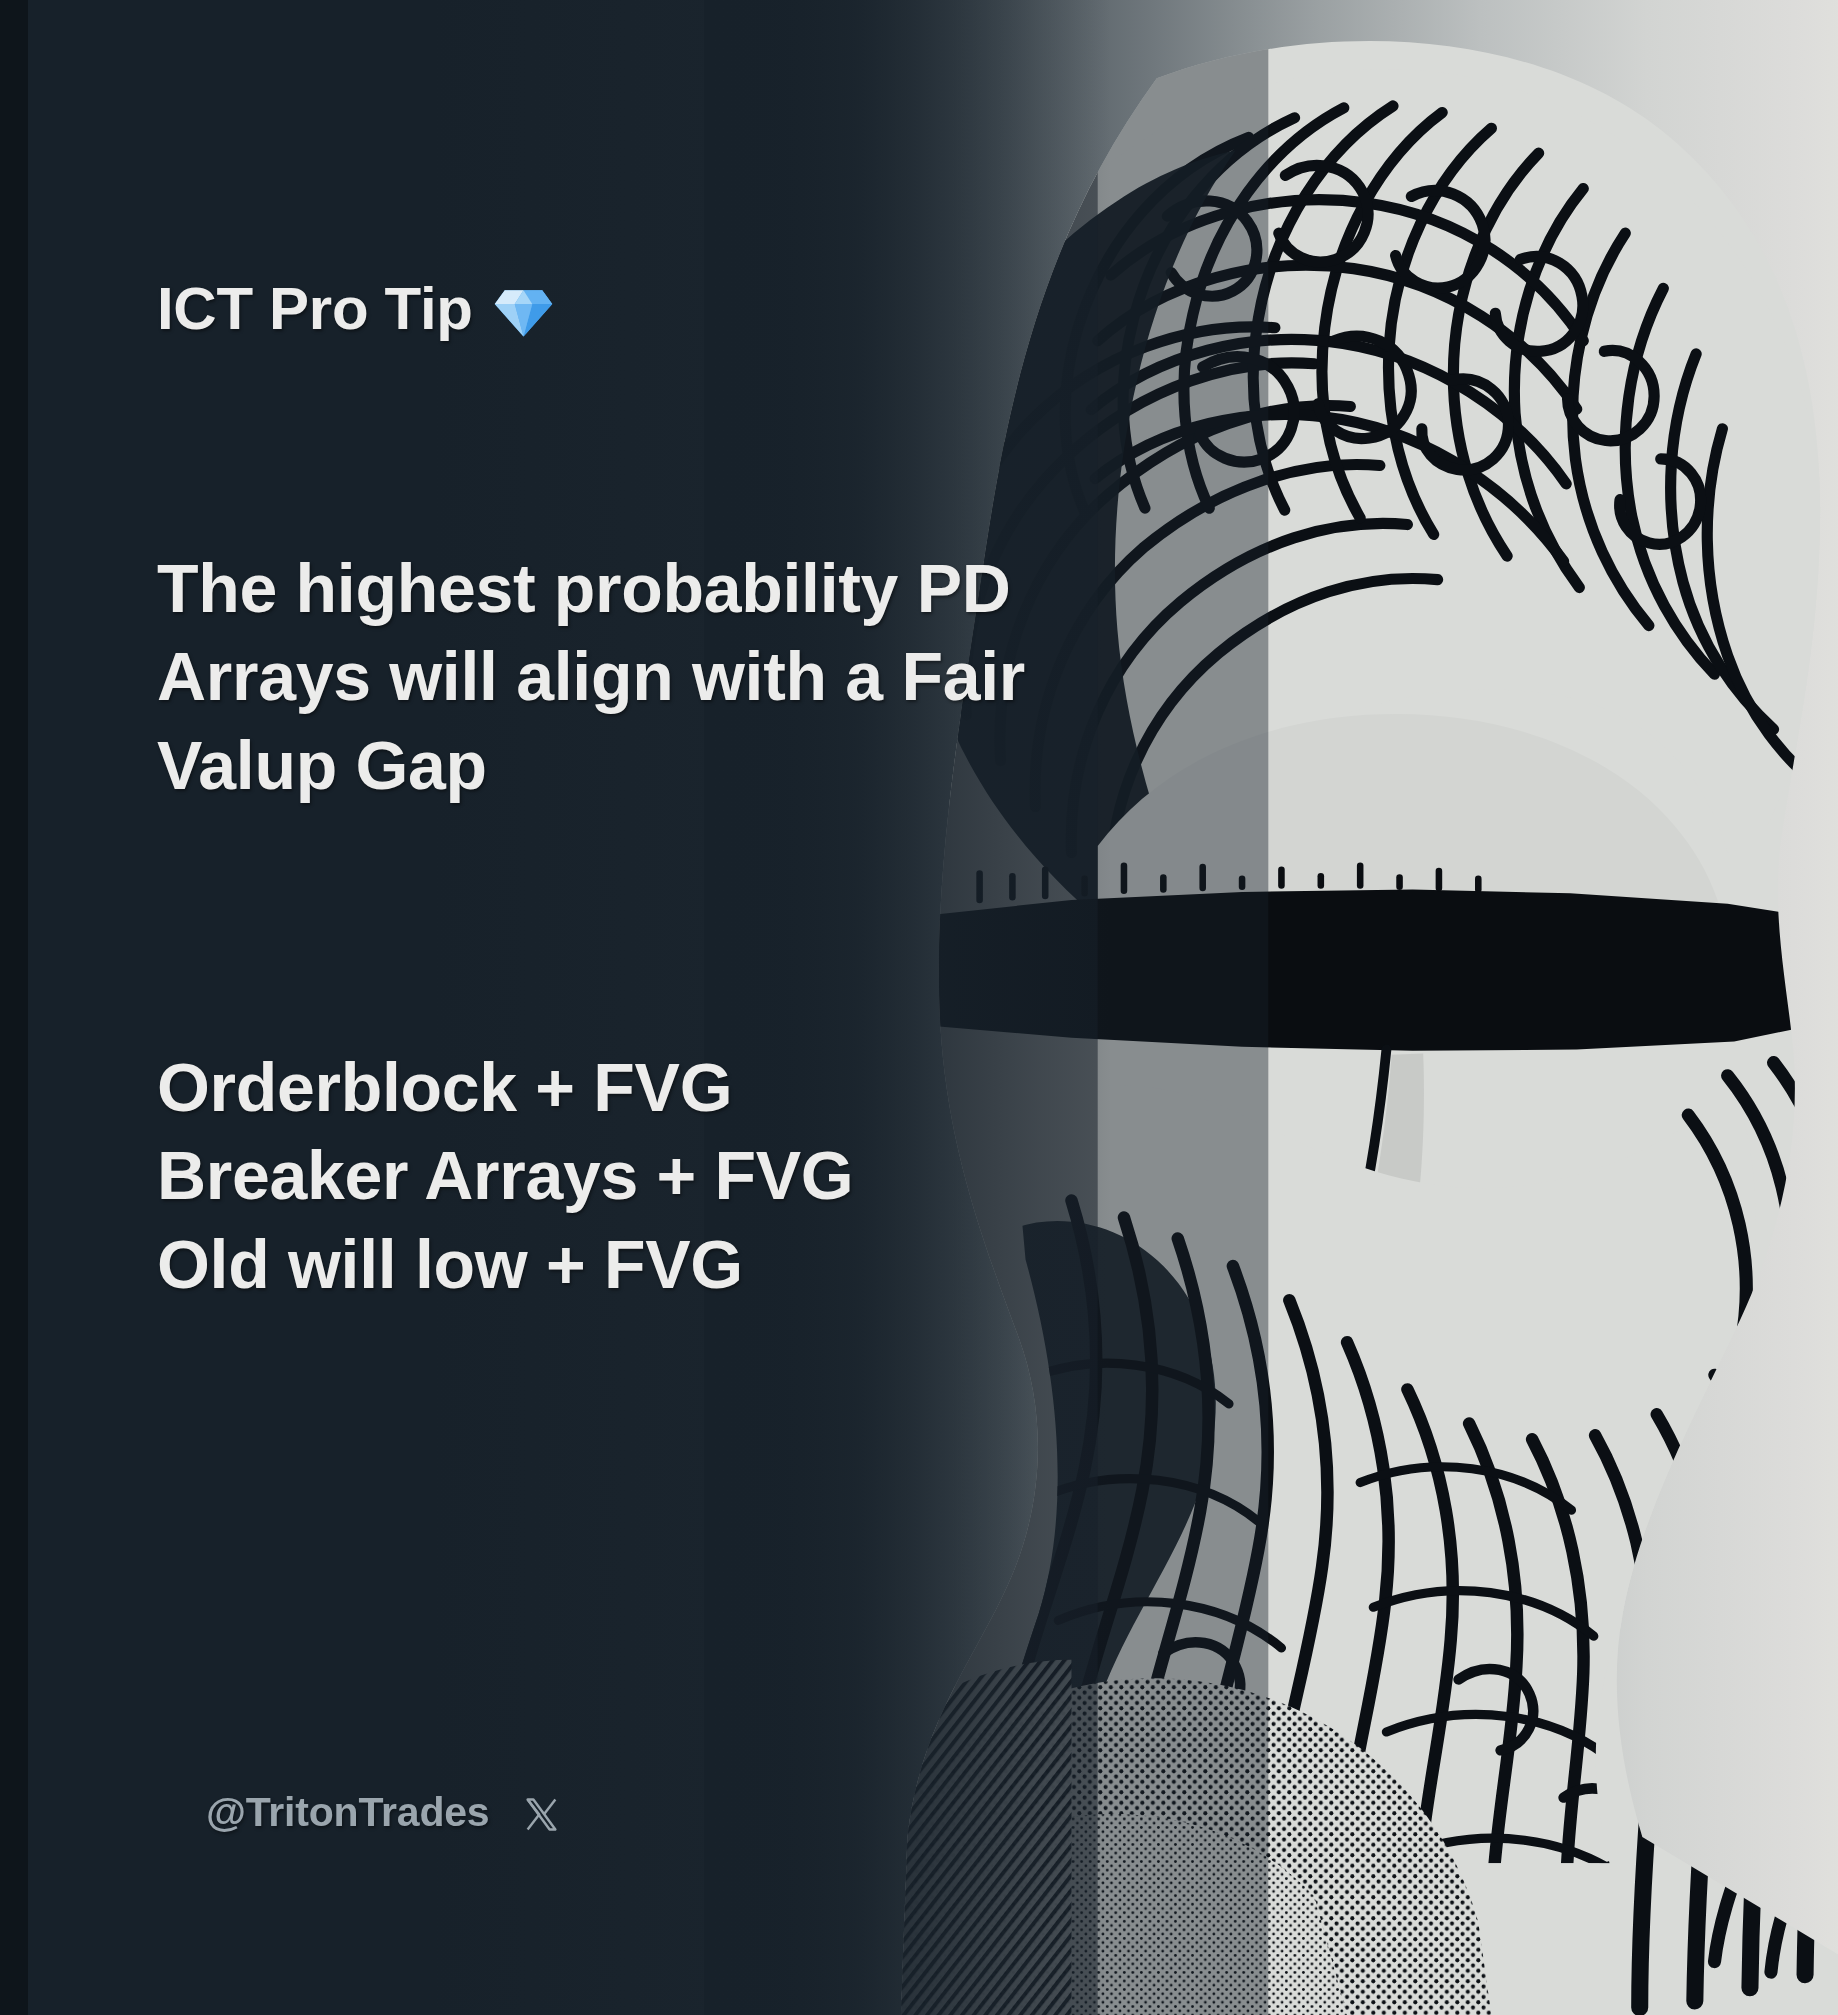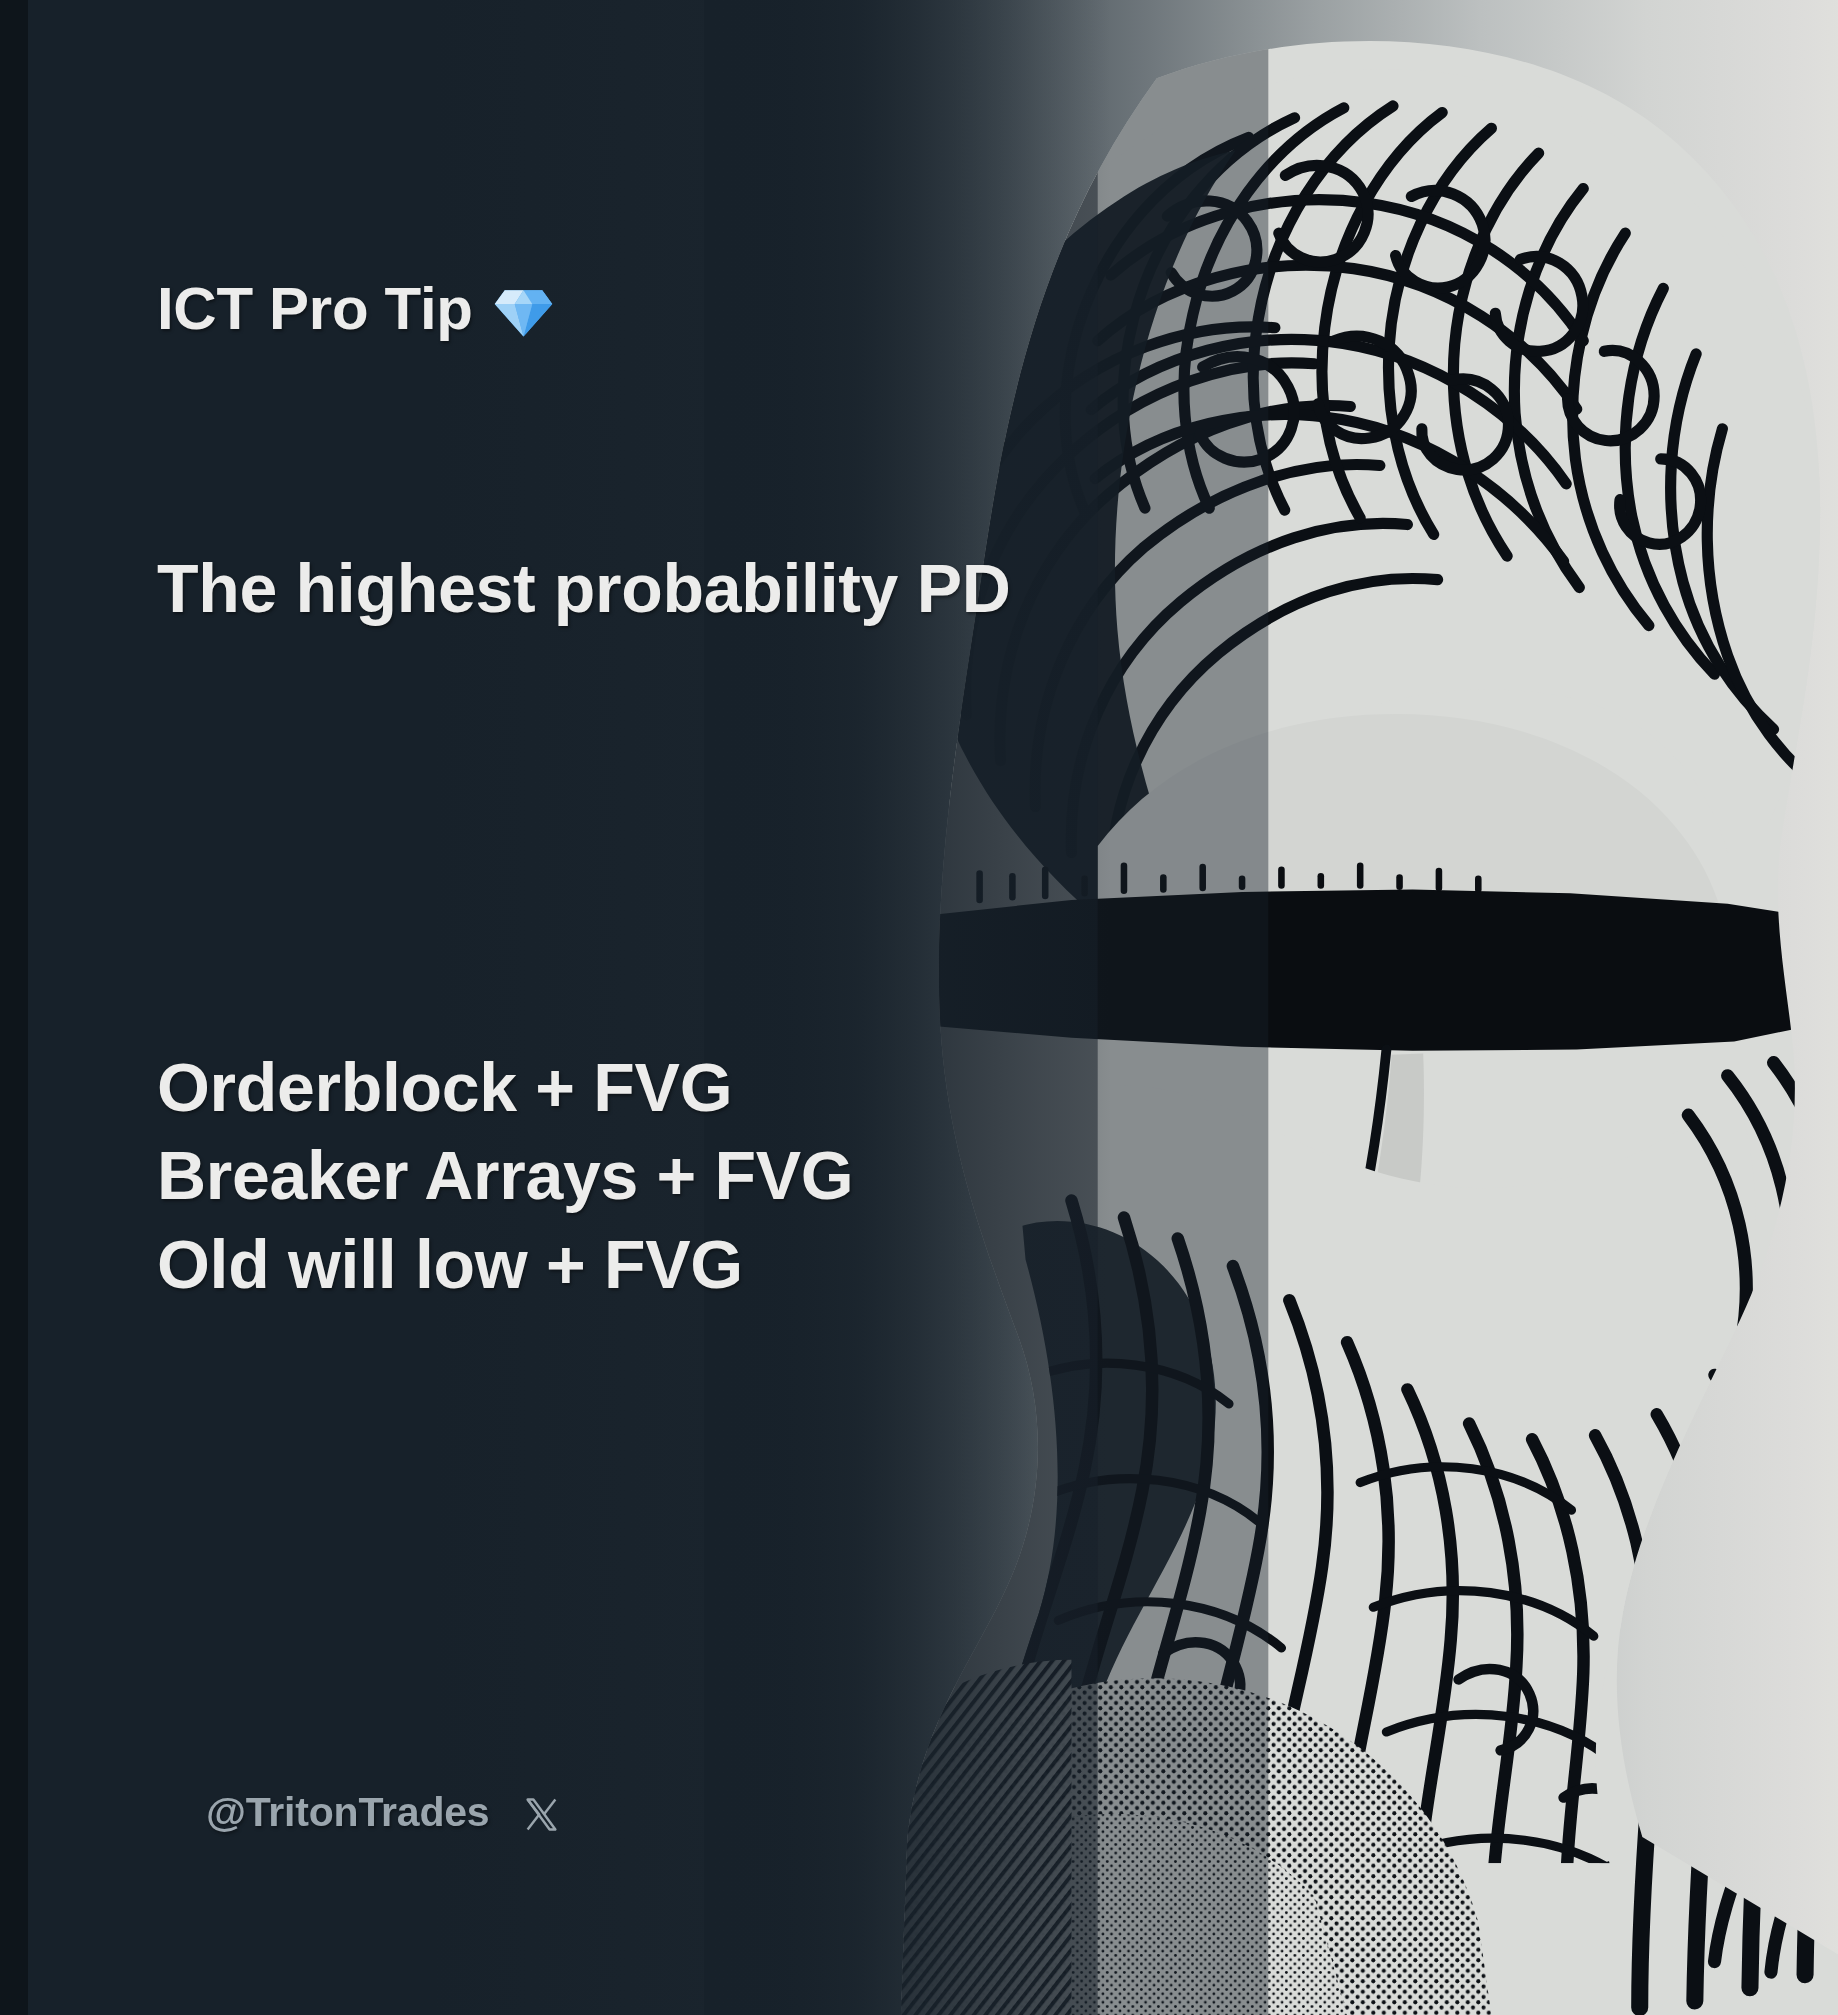--- a/index.html
+++ b/index.html
@@ -375,20 +375,22 @@
           <polygon points="36,32 64,32 50,10" fill="#a6d6f8"></polygon>
           <polygon points="4,32 36,32 50,84" fill="#9ed1f7"></polygon>
           <polygon points="64,32 96,32 50,84" fill="#3f9be9"></polygon>
           <polygon points="36,32 64,32 50,84" fill="#6fb8f3"></polygon>
         </svg>
       </span>
     </div>
 
     <div class="para para-lead">
       <div>The highest probability PD</div>
+      <div>Arrays will align with a Fair</div>
+      <div>Valup Gap</div>
     </div>
 
     <div class="para para-list">
       <div>Orderblock + FVG</div>
       <div>Breaker Arrays + FVG</div>
       <div>Old will low + FVG</div>
     </div>
 
     <div class="handle">
       <span>@TritonTrades</span>

